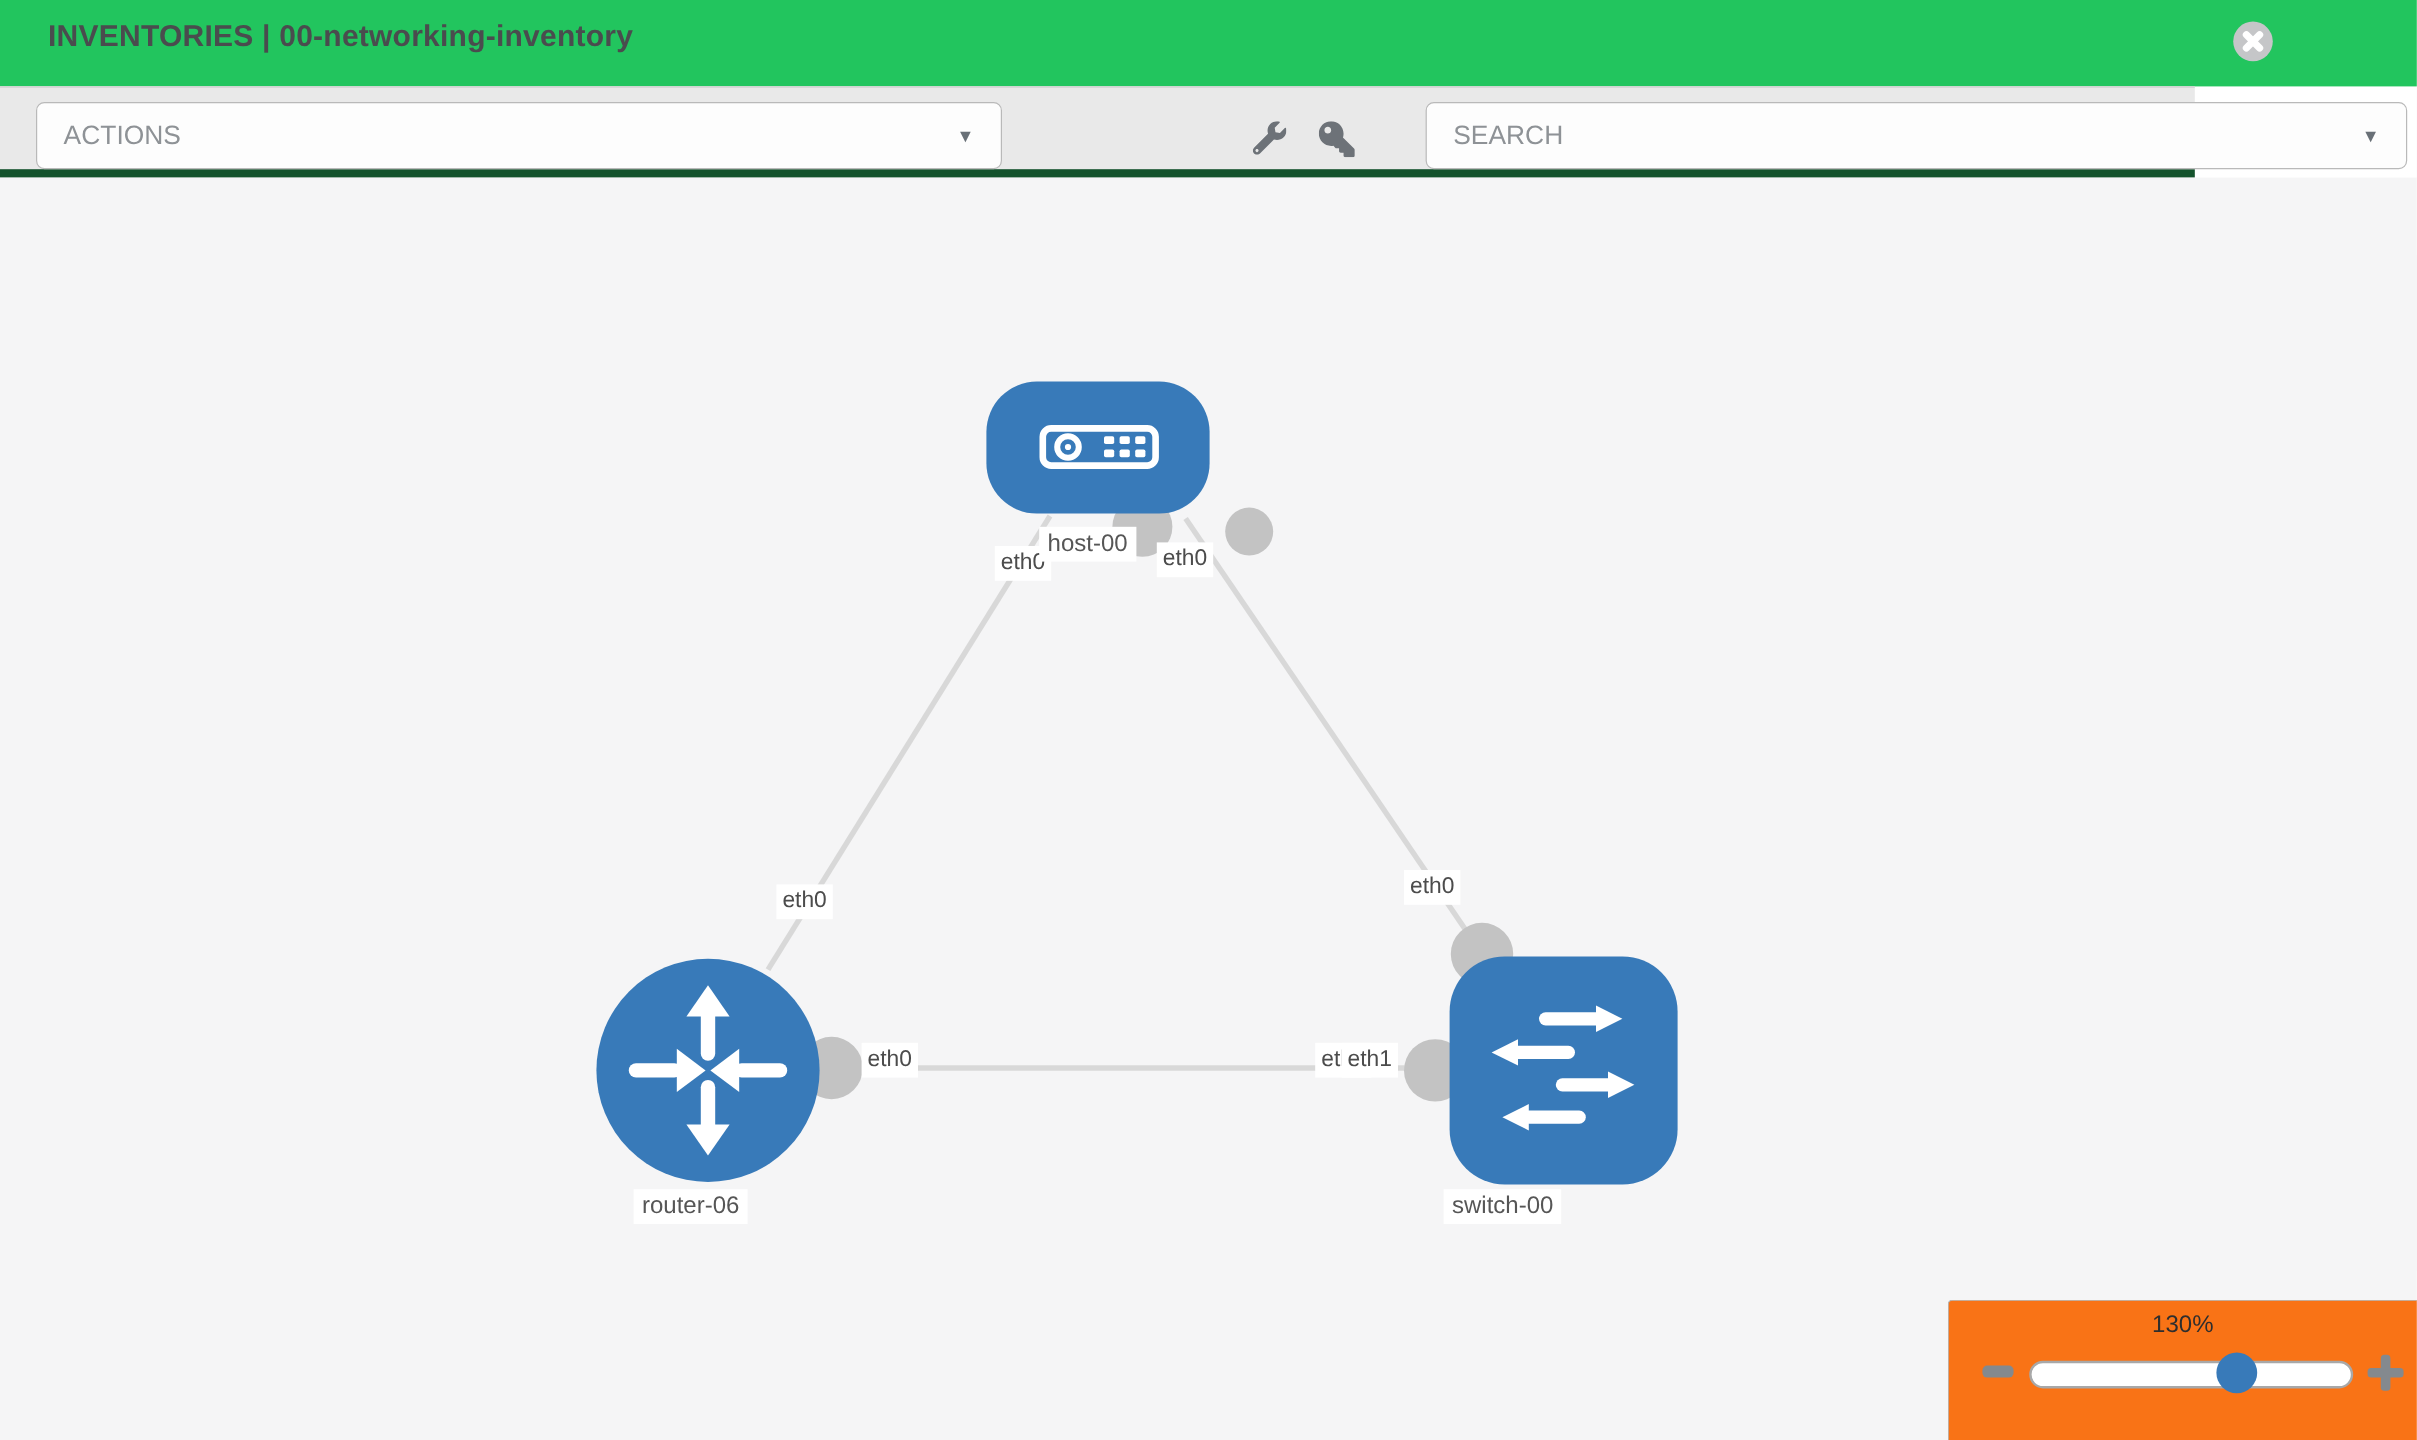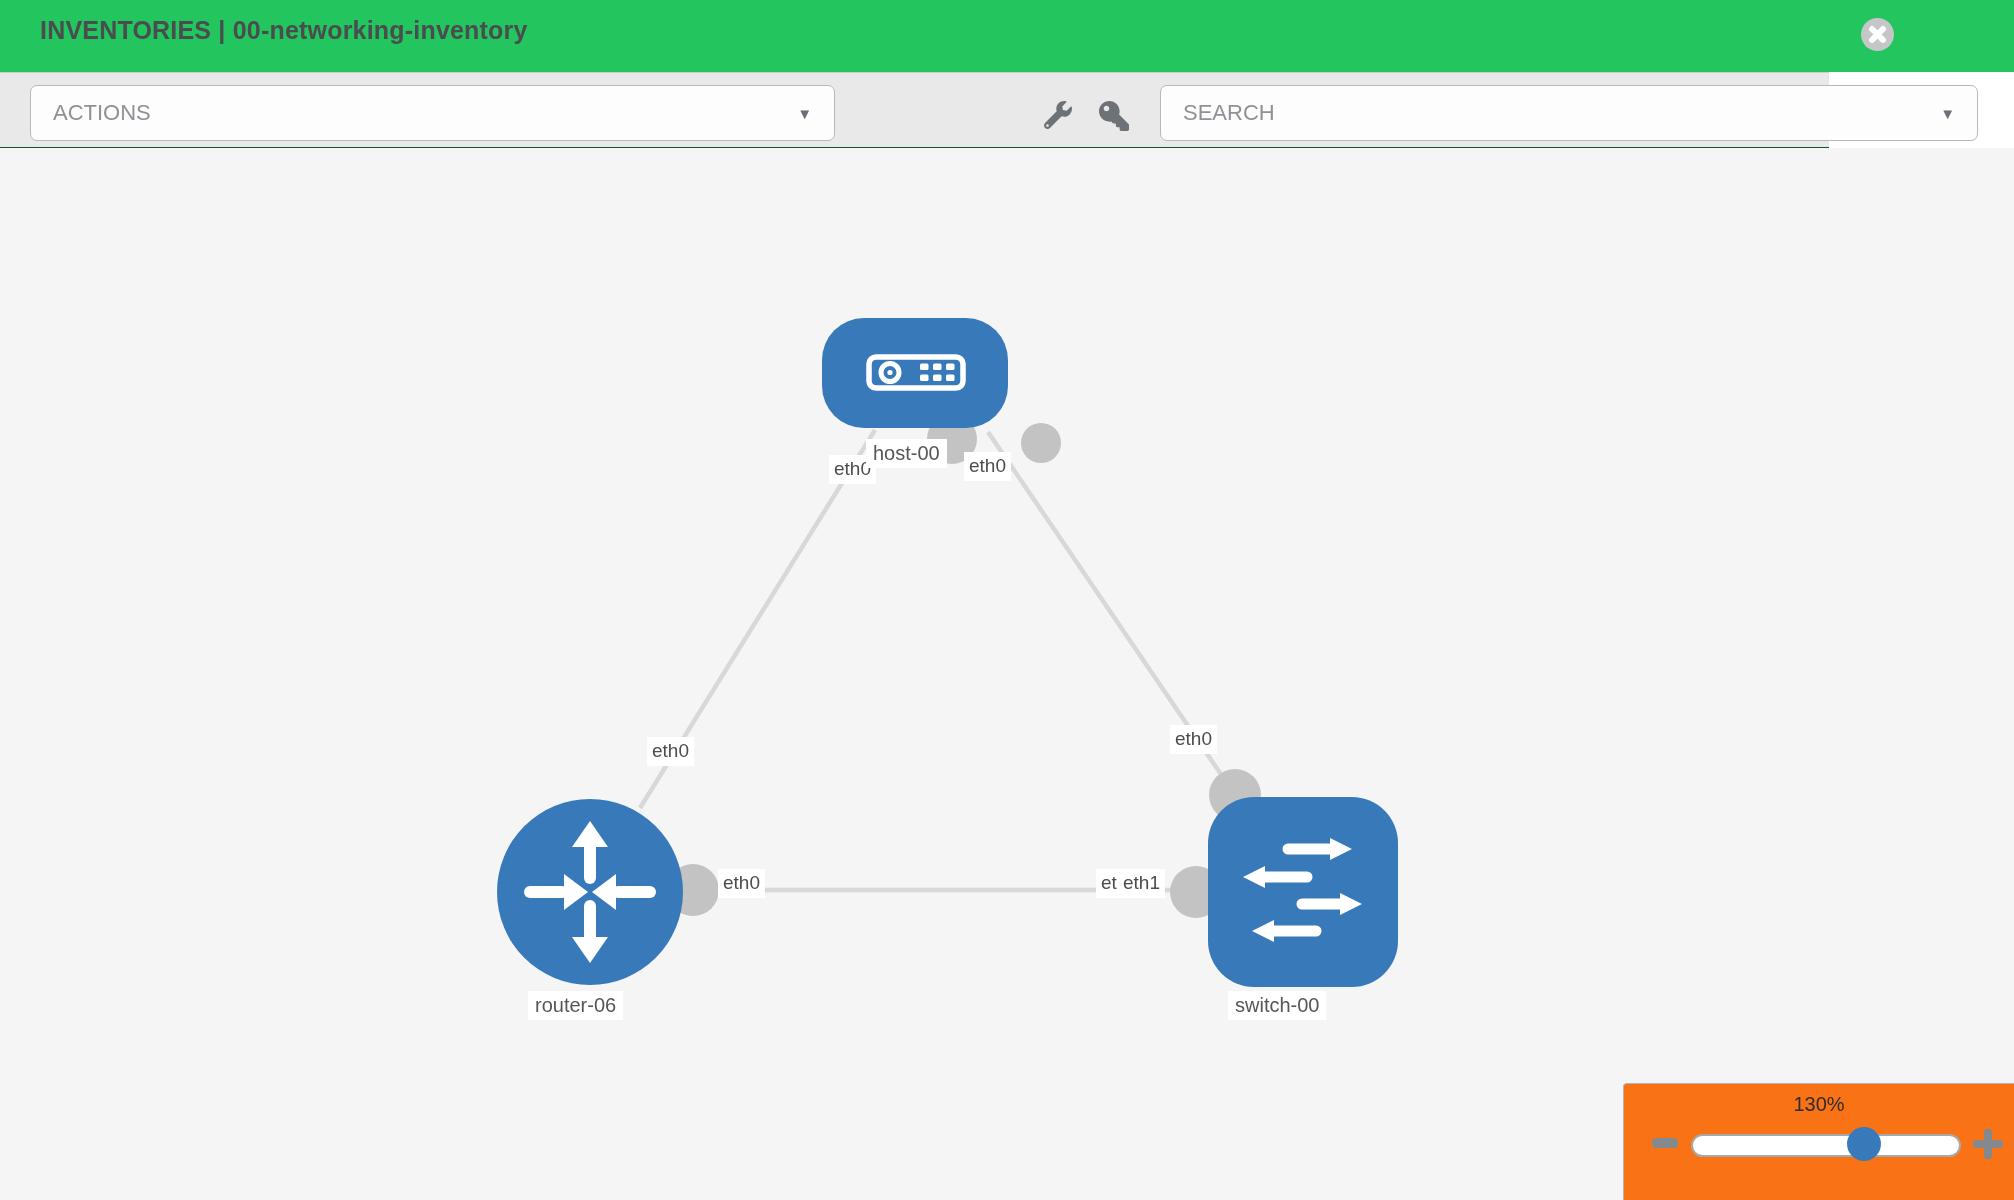--- a/index.html
+++ b/index.html
@@ -8,26 +8,26 @@
     background:#ffffff;font-family:"Liberation Sans",sans-serif;
     -webkit-font-smoothing:antialiased;
   }
   
   .header{position:absolute;top:0;left:0;width:2014px;height:72px;background:#22c55e;}
   .page-title{position:absolute;left:40px;top:16px;font-size:25px;font-weight:700;color:#4a4c4e;letter-spacing:.2px;}
   .close-btn{position:absolute;left:1861px;top:18px;width:33px;height:33px;border-radius:50%;
     background:#c5c6c8;display:flex;align-items:center;justify-content:center;cursor:pointer;}
   
   .toolbar{position:absolute;top:72px;left:0;width:1829px;height:76px;background:#e9e9e9;
-    border-top:1px solid #cccccc;border-bottom:1px solid #14532d;box-sizing:border-box;}
+    border-top:1px solid #cccccc;border-bottom:7px solid #14532d;box-sizing:border-box;}
   .select{position:absolute;top:12px;height:56px;background:#fdfdfd;border:1px solid #b9b9b9;
     border-radius:7px;box-sizing:border-box;display:flex;align-items:center;
     justify-content:space-between;padding:0 22px;font-size:22px;color:#8e9296;cursor:pointer;}
   .select-actions{left:30px;width:805px;}
-  .select-search{left:1160px;width:818px;justify-content:space-between;}
+  .select-search{left:1188px;width:818px;justify-content:space-between;}
   .caret{font-size:15px;color:#697077;line-height:1;}
   .tool-icon{position:absolute;top:28px;width:30px;height:30px;cursor:pointer;}
   .tool-icon.wrench{left:1044px;}
   .tool-icon.key{left:1099px;}
   
   .canvas{position:absolute;top:148px;left:0;width:2014px;height:1052px;background:#f5f5f6;}
   svg.topo{position:absolute;left:0;top:0;}
   .chip{position:absolute;background:#ffffff;color:#4c4c4c;padding:1px 5px;font-size:19px;
     line-height:1.4;white-space:nowrap;}
   .chip.name{font-size:20px;color:#565656;padding:2px 7px;line-height:1.25;}
@@ -150,21 +150,21 @@
   <span class="chip" style="left:964px;top:304px">eth0</span>
 
   <span class="chip" style="left:647px;top:589px">eth0</span>
   <span class="chip" style="left:1170px;top:577px">eth0</span>
 
   <span class="chip" style="left:718px;top:721px">eth0</span>
   <span class="chip" style="left:1096px;top:721px">eth0</span>
   <span class="chip" style="left:1118px;top:721px">eth1</span>
 
   <span class="chip name" style="left:528px;top:843px">router-06</span>
-  <span class="chip name" style="left:1228px;top:843px">switch-00</span>
+  <span class="chip name" style="left:1203px;top:843px">switch-00</span>
 
   <div class="zoom-panel">
     <div class="zoom-pct">130%</div>
     <div class="zoom-minus"></div>
     <div class="zoom-track"></div>
     <div class="zoom-thumb"></div>
     <div class="zoom-plus">
         <span class="h"></span>
         <span class="v"></span>
       </div>

